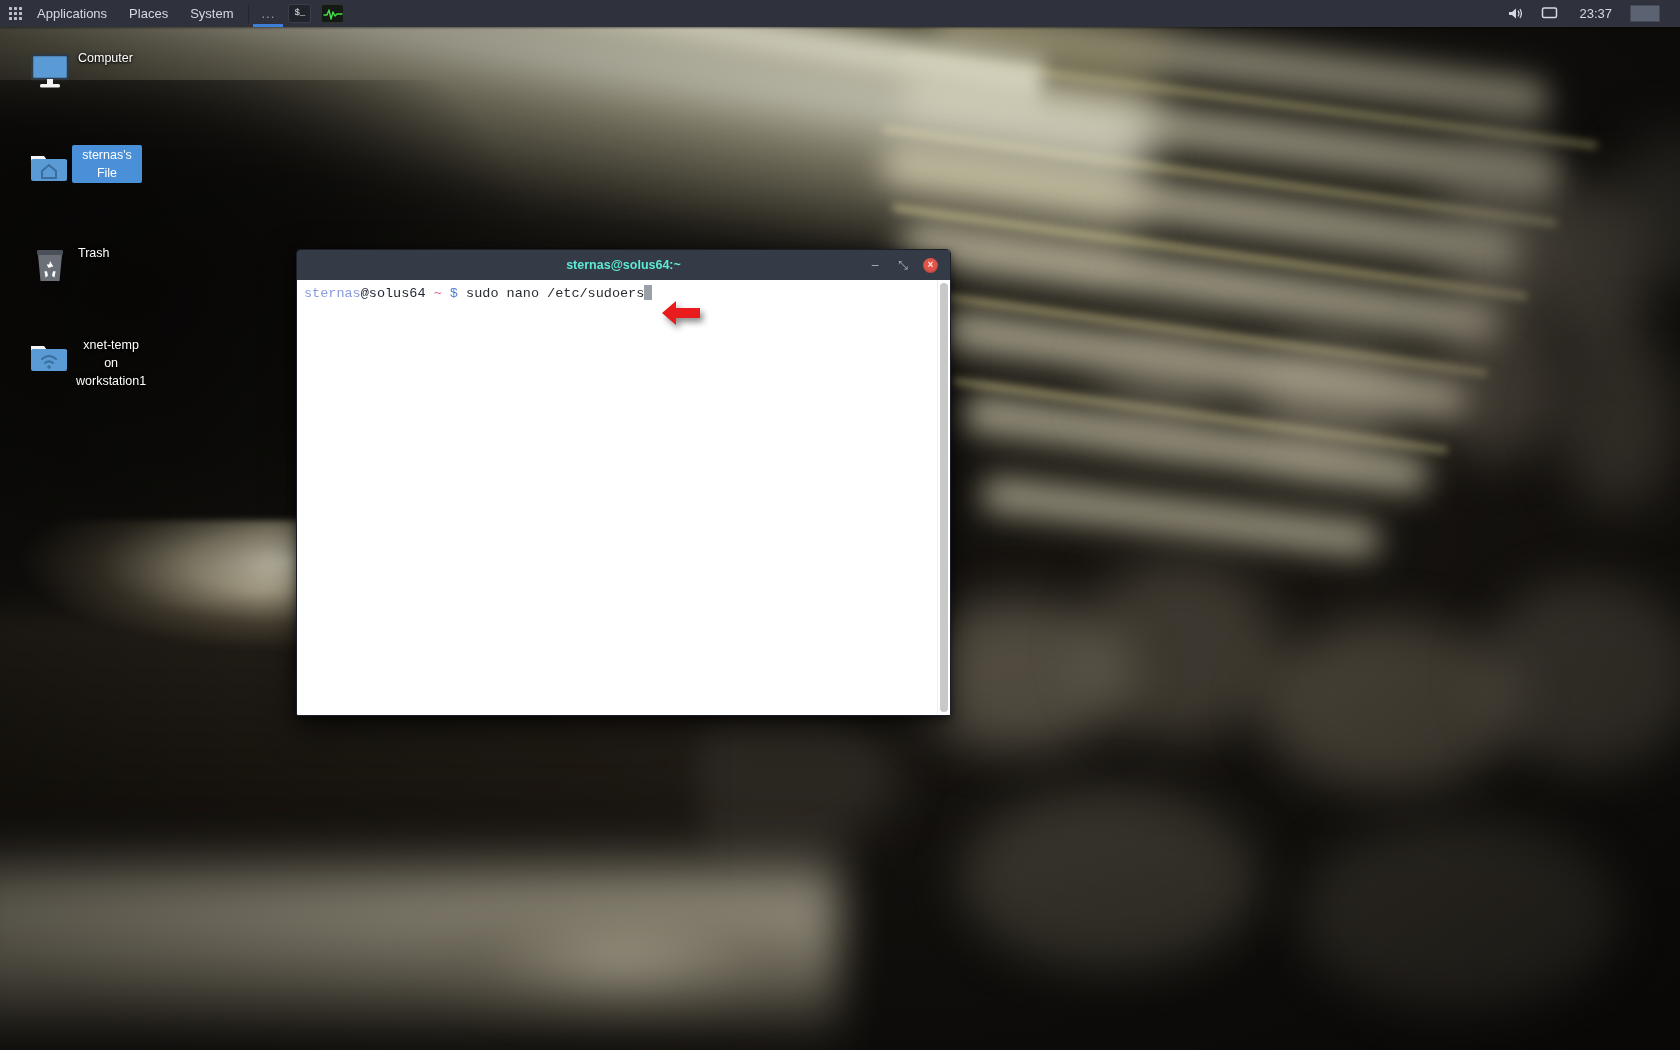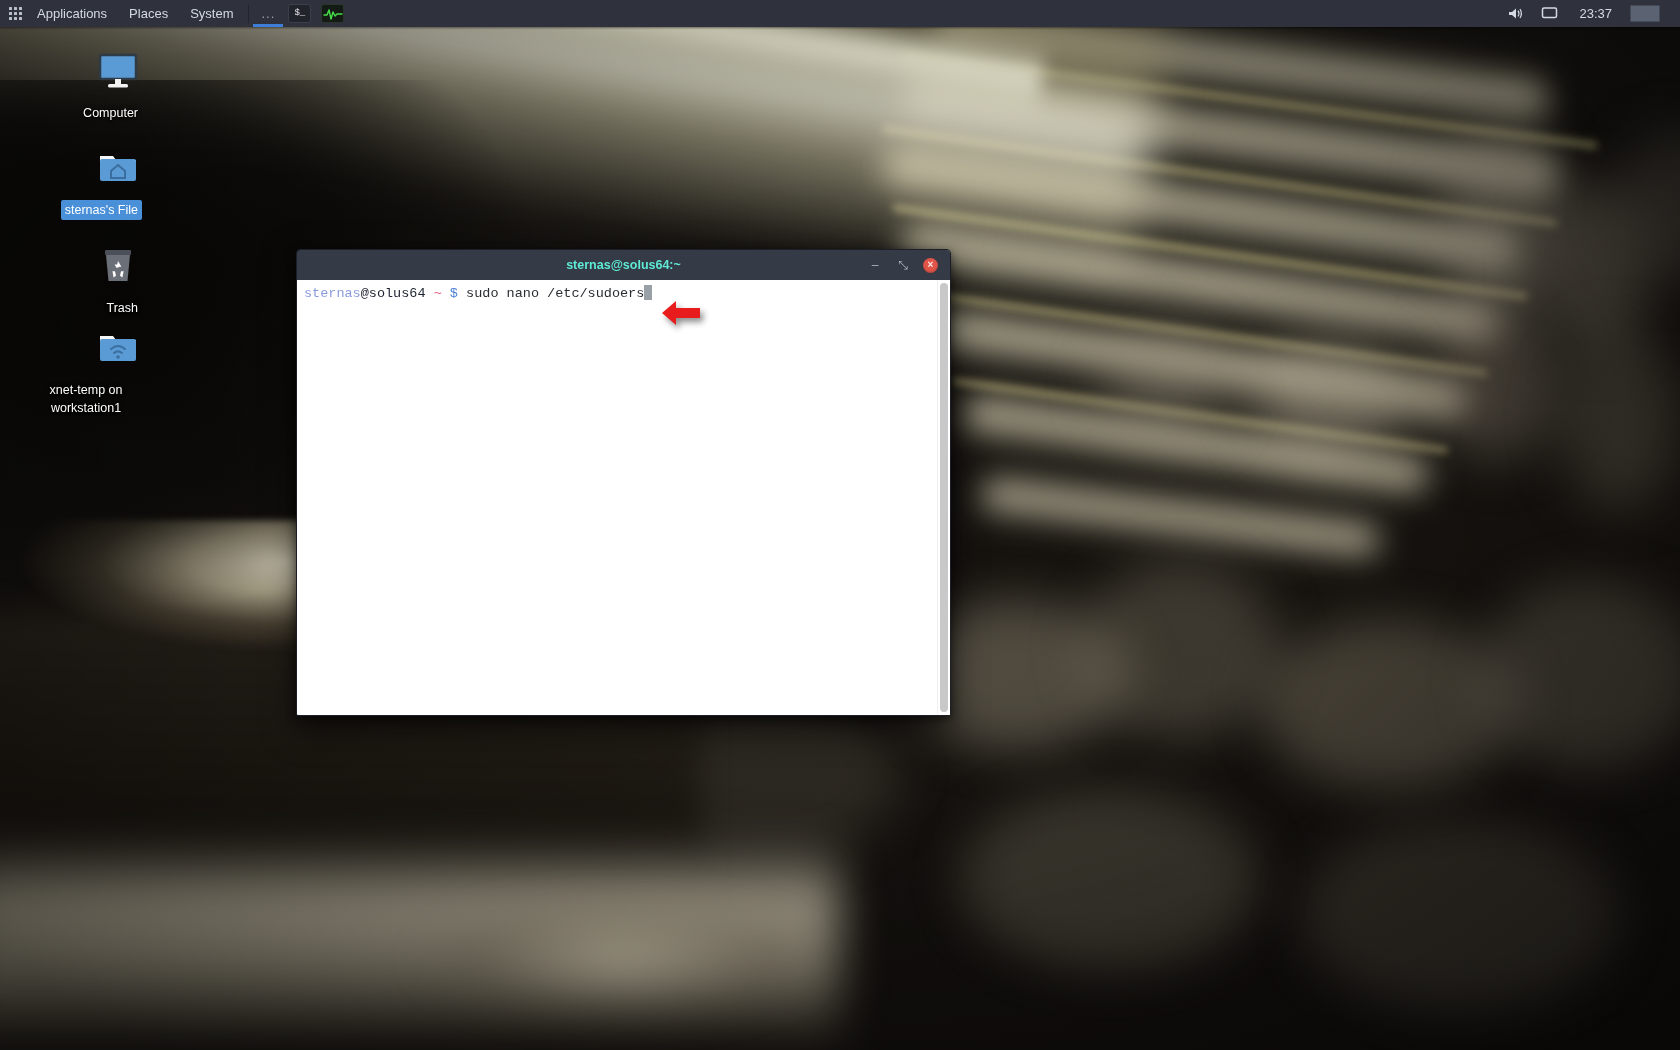--- a/index.html
+++ b/index.html
@@ -262,22 +262,22 @@
     background: #5b6272;
     border: 1px solid #444a58;
     border-radius: 1px;
   }
 
   
   .desk-icon {
     position: absolute;
     width: 116px;
     display: flex;
-    flex-direction: column;
-    align-items: flex-end;
+    flex-direction: row;
+    align-items: flex-start;
     z-index: 10;
   }
   .desk-icon .glyph {
     width: 48px; height: 48px;
     display: flex; align-items: center; justify-content: center;
     margin-bottom: 7px;
   }
   .desk-icon .label {
     font-size: 12.5px;
     color: #ffffff;
@@ -544,21 +544,21 @@
         <path d="M8 9 h24 l-2.5 26 h-19 Z" fill="#6a6f78"></path>
         <path d="M20 15 l3.4 5.8 h-2.6 l-0.8 3.4 -3.4 -5.8 h2.6 Z" fill="#ffffff"></path>
         <path d="M25.6 25.2 l-1.2 6.2 -2.4 -1.6 1 -4.6 Z" fill="#ffffff"></path>
         <path d="M14.4 25.2 l1.2 6.2 2.4 -1.6 -1 -4.6 Z" fill="#ffffff"></path>
         <circle cx="20" cy="24" r="2.6" fill="#6a6f78"></circle>
       </svg>
     </div>
     <div class="label">Trash</div>
   </div>
 
-  <div class="desk-icon" style="left:26px; top:325px;">
+  <div class="desk-icon" style="left:26px; top:335px;">
     <div class="glyph">
       <svg width="46" height="42" viewBox="0 0 46 42">
         <path d="M5 8 h13 l3 4 h20 v3 H5 Z" fill="#f4f6f8"></path>
         <rect x="5" y="11" width="36" height="22" rx="2" fill="#5b9bd5"></rect>
         <path d="M16 21 q7 -6 14 0" fill="none" stroke="#3a6e9e" stroke-width="2" stroke-linecap="round"></path>
         <path d="M19 25 q4 -3.2 8 0" fill="none" stroke="#3a6e9e" stroke-width="2" stroke-linecap="round"></path>
         <circle cx="23" cy="29" r="1.8" fill="#3a6e9e"></circle>
       </svg>
     </div>
     <div class="label">xnet-temp on workstation1</div>

